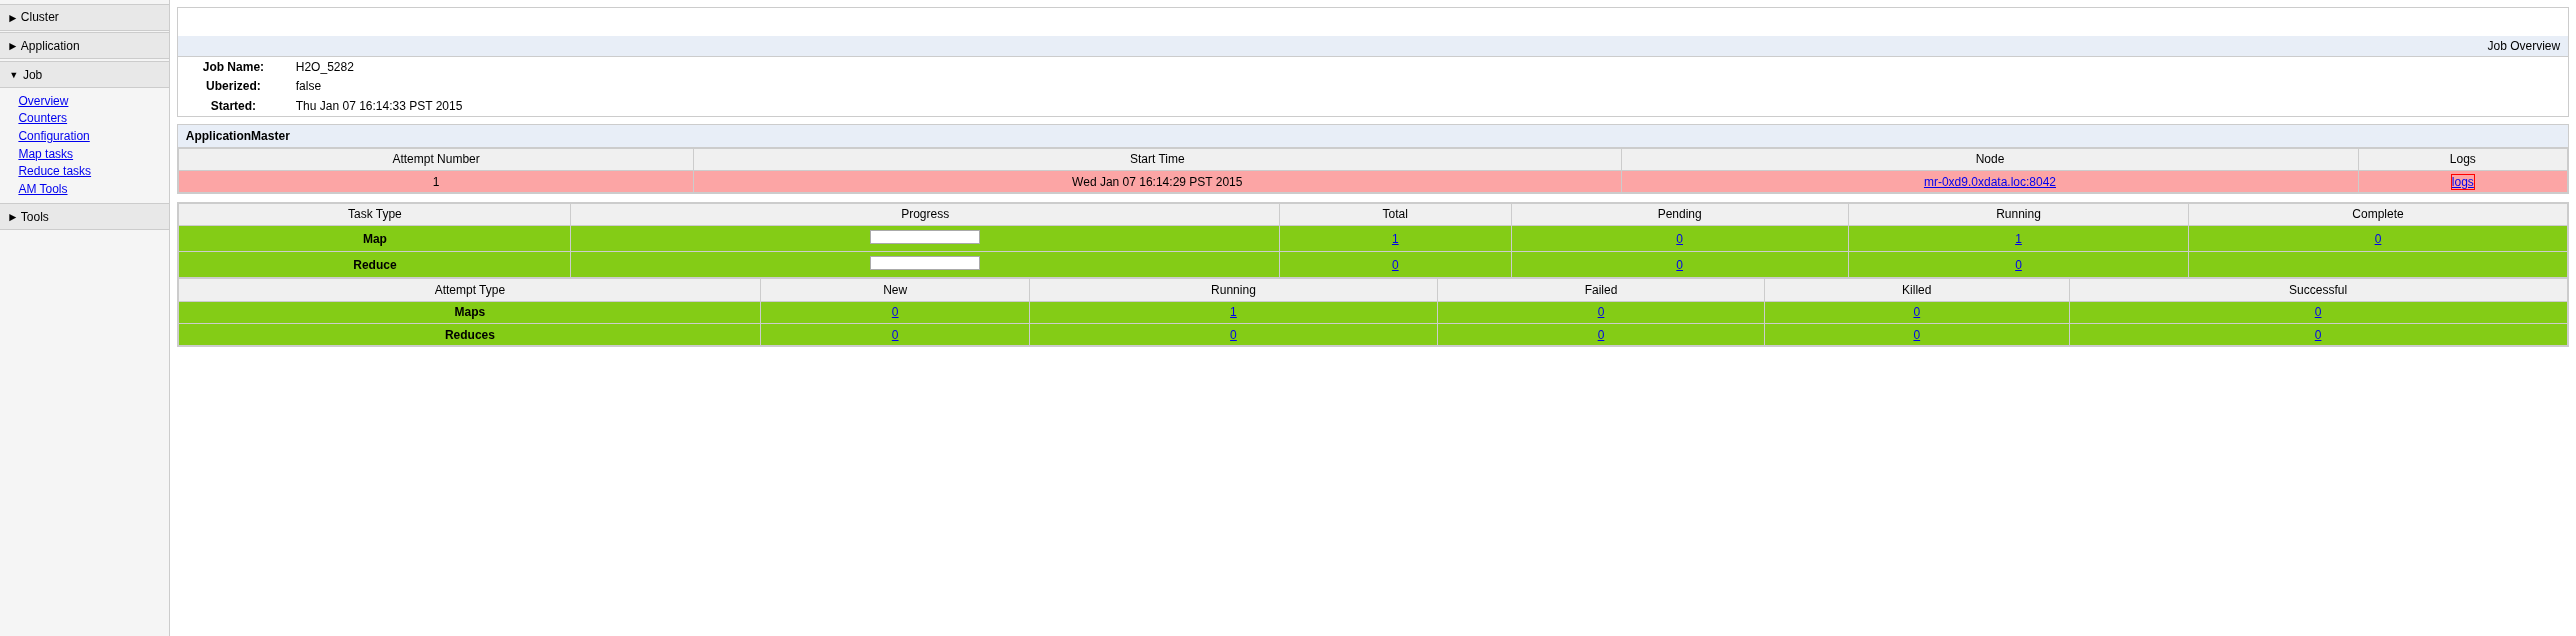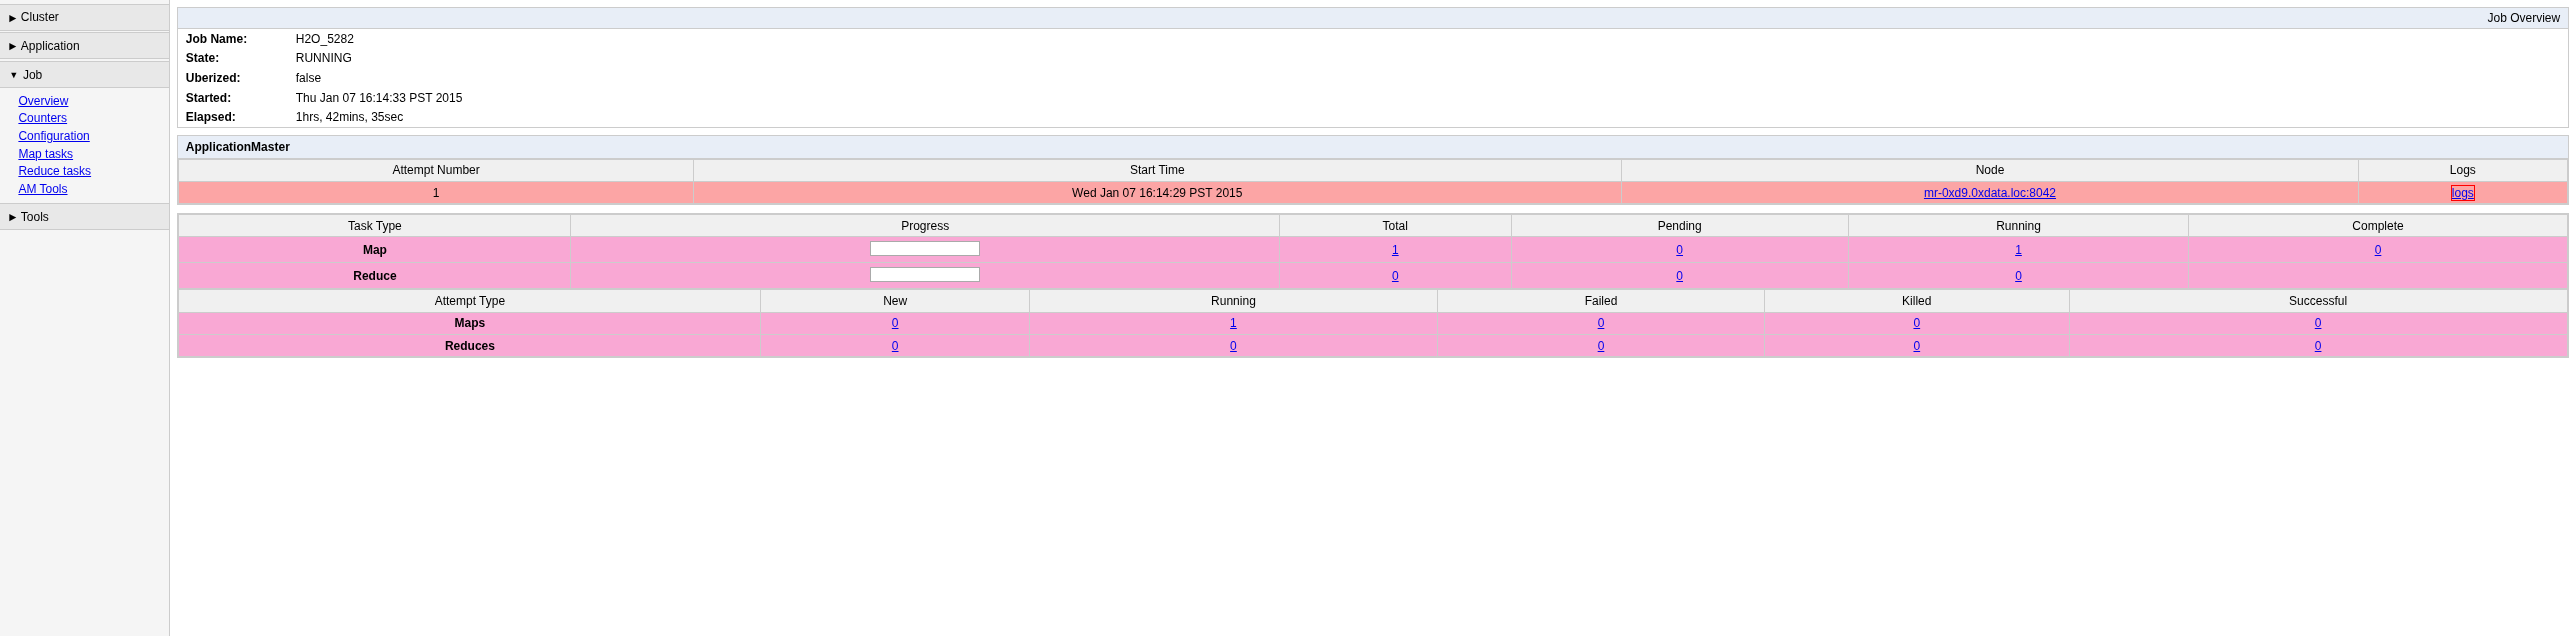--- a/index.html
+++ b/index.html
@@ -70,34 +70,35 @@
       margin: 7.4px;
       background: #fff;
     }
 
     .panel-header-row {
       background: #e8eef7;
       text-align: right;
       padding: 2.8px 7.4px;
       font-size: 12px;
       border-bottom: 0.9px solid #ccc;
+      margin-top: 28px;
     }
 
     .info-table {
       width: 100%;
       border-collapse: collapse;
     }
 
     .info-table td {
       padding: 2.8px 7.4px;
       font-size: 12px;
     }
 
     .info-table .label-cell {
-      text-align: left;
+      text-align: center;
       font-weight: bold;
       width: 110px;
       white-space: nowrap;
     }
 
     
     .am-panel {
       border: 0.9px solid #ccc;
       margin: 7.4px;
       background: #fca5a5;
@@ -143,21 +144,21 @@
       border: 0.9px solid #f00 !important;
       color: #00e;
       text-decoration: underline;
       cursor: pointer;
     }
 
     
     .tasks-panel {
       border: 0.9px solid #ccc;
       margin: 7.4px;
-      background: #f9a8d4;
+      background: #84cc16;
     }
 
     .progress-bar-container {
       width: 110px;
       height: 14.7px;
       border: 0.9px solid #aaa;
       background: #fff;
       display: inline-block;
     }
 
@@ -216,36 +217,28 @@
 
   <div class="panel">
     <div class="panel-header-row">
       <span>Job Overview</span>
     </div>
     <table class="info-table">
       <tbody>
           <tr>
         <td class="label-cell">Job Name:</td>
         <td>H2O_5282</td>
-      </tr>
-      <tr>
-        <td class="label-cell">State:</td>
-        <td>RUNNING</td>
       </tr>
       <tr>
         <td class="label-cell">Uberized:</td>
         <td>false</td>
       </tr>
       <tr>
         <td class="label-cell">Started:</td>
         <td>Thu Jan 07 16:14:33 PST 2015</td>
-      </tr>
-      <tr>
-        <td class="label-cell">Elapsed:</td>
-        <td>1hrs, 42mins, 35sec</td>
       </tr>
     </tbody>
       </table>
   </div>
 
   <div class="am-panel">
     <div class="am-panel-title">ApplicationMaster</div>
     <table class="data-table">
       <thead>
         <tr>

